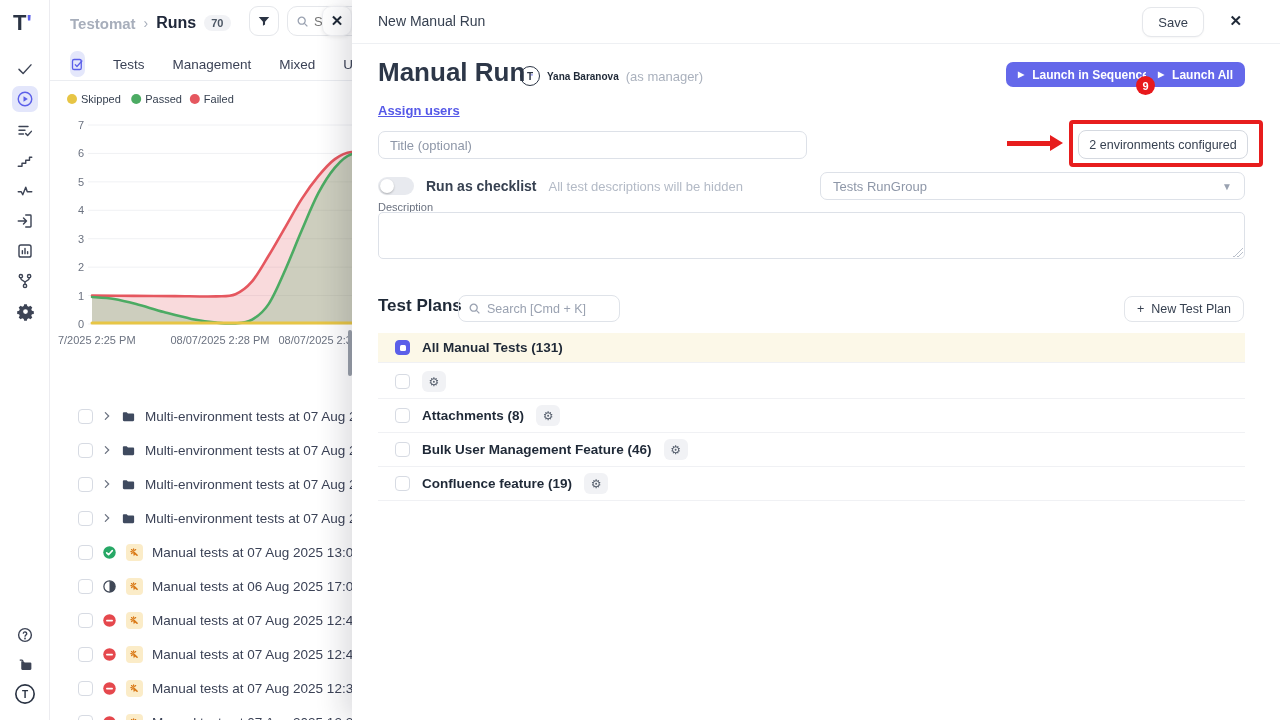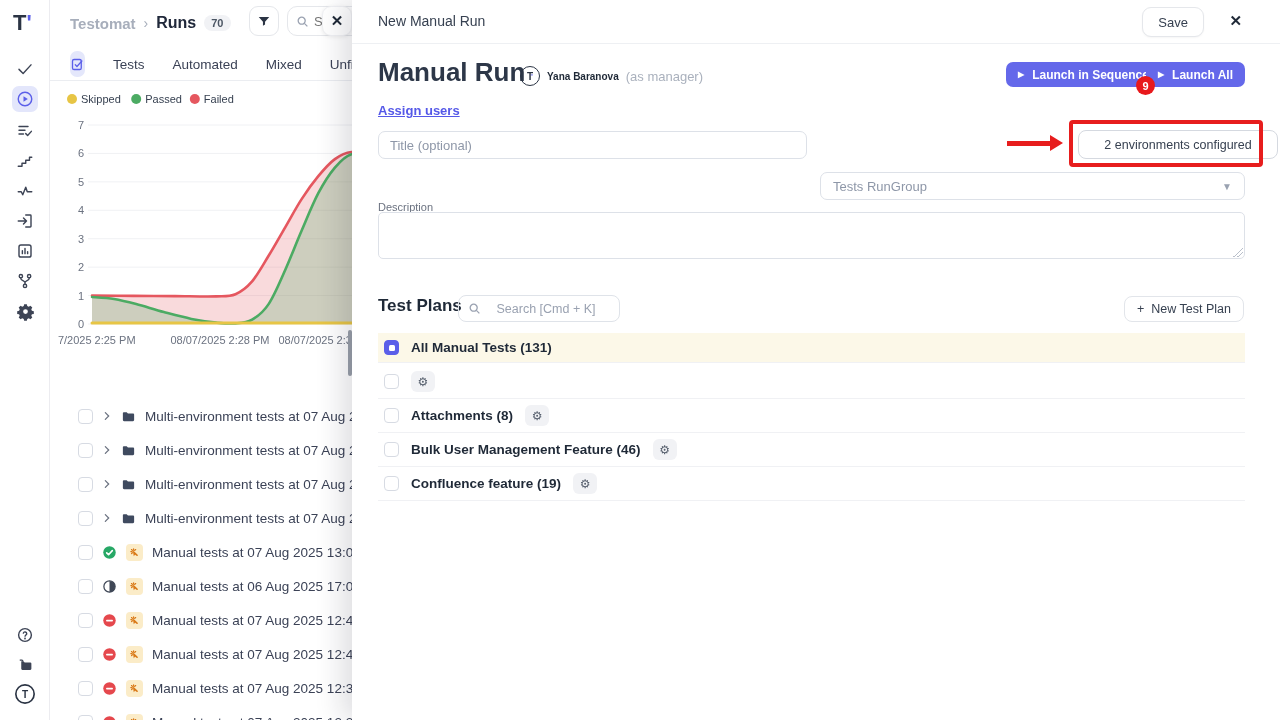--- a/index.html
+++ b/index.html
@@ -72,21 +72,21 @@
   #btn-seq { left:654px; } #btn-all { right:35px; }
   #seq-badge { position:absolute; left:784px; top:76px; width:19px; height:19px; background:#e8191c; color:#fff;
     border-radius:50%; font-size:11px; font-weight:700; display:flex; align-items:center; justify-content:center; z-index:3; }
 
   #assign-link { position:absolute; left:26px; top:103px; font-size:13px; font-weight:700; color:#5558e8; text-decoration:underline; }
 
   #title-input { position:absolute; left:26px; top:131px; width:429px; height:28px; border:1px solid #dde1e8;
     border-radius:7px; padding:0 11px; font-size:13px; color:#374151; font-family:inherit; }
   #title-input::placeholder { color:#8e97a8; }
 
-  #env-btn { position:absolute; left:726px; top:130px; width:200px; height:29px; background:#fff; border:1px solid #d5d9e0;
+  #env-btn { position:absolute; left:726px; top:130px; width:170px; height:29px; background:#fff; border:1px solid #d5d9e0;
     border-radius:8px; font-size:12.5px; font-weight:500; color:#374151; font-family:inherit; }
   #env-annot { position:absolute; left:717px; top:120px; width:194px; height:47px; border:4px solid #e71d1d; border-radius:4px;
     pointer-events:none; z-index:4; }
   #annot-arrow { position:absolute; left:655px; top:141px; width:44px; height:5px; background:#e71d1d; }
   #annot-arrow:after { content:""; position:absolute; right:-12px; top:-6px; border-left:13px solid #e71d1d;
     border-top:8.5px solid transparent; border-bottom:8.5px solid transparent; }
 
   #toggle-row { position:absolute; left:26px; top:177px; display:flex; align-items:center; gap:12px; white-space:nowrap; }
   .toggle { width:36px; height:18px; background:#e8eaef; border-radius:9px; position:relative; }
   .toggle .knob { position:absolute; left:2px; top:2px; width:14px; height:14px; background:#fff; border-radius:50%;
@@ -100,27 +100,27 @@
   #rungroup .caret { color:#9aa2b1; font-size:10px; }
 
   #desc-label { position:absolute; left:26px; top:201px; font-size:11px; color:#6b7280; }
   #desc-area { position:absolute; left:26px; top:212px; width:867px; height:47px; border:1px solid #dde1e8; border-radius:5px; }
   #desc-area .grip { position:absolute; right:1px; bottom:1px; width:10px; height:10px;
     background:linear-gradient(135deg, transparent 0 50%, #b9bfca 50% 56%, transparent 56% 70%, #b9bfca 70% 76%, transparent 76%); }
 
   #plans-head { position:absolute; left:26px; top:296px; font-size:17px; font-weight:700; color:#1f2937; }
   #plan-search { position:absolute; left:106px; top:295px; width:162px; height:27px; border:1px solid #dfe3e9; border-radius:8px;
     display:flex; align-items:center; gap:6px; padding-left:9px; }
-  #plan-search input { border:0; outline:0; width:118px; font-size:12.5px; color:#374151; font-family:inherit;text-align:center; }
+  #plan-search input { border:0; outline:0; width:118px; font-size:12.5px; color:#374151; font-family:inherit; }
   #plan-search input::placeholder { color:#9aa2b1; }
   #new-plan-btn { position:absolute; right:36px; top:296px; height:26px; padding:0 12px; background:#fff; border:1px solid #e2e5ea;
     border-radius:8px; font-size:12.5px; color:#374151; display:flex; align-items:center; gap:7px; font-family:inherit; }
 
   #plan-list { position:absolute; left:26px; top:333px; width:867px; }
-  .plan-row { height:34px; display:flex; align-items:center; gap:12px; padding-left:6px; border-bottom:1px solid #f0f1f4; }
+  .plan-row { height:34px; display:flex; align-items:center; gap:12px; padding-left:17px; border-bottom:1px solid #f0f1f4; }
   .plan-row.hl { background:#fcf8e8; border-bottom:1px solid #f0f1f4; height:30px; margin-bottom:2px; }
   .plan-label { font-size:13.5px; font-weight:600; color:#1f2937; }
   .cbx.checked { background:#5b5fe9; border-color:#5b5fe9; position:relative; }
   .cbx.checked:after { content:""; position:absolute; left:4px; top:4px; width:6px; height:6px; background:#fff; border-radius:1.5px; }
   .gear-btn { width:24px; height:21px; background:#f1f2f5; border:0; border-radius:6px; font-size:12px; color:#57606e;
     display:flex; align-items:center; justify-content:center; }
 </style>
 </head>
 <body>
 
@@ -247,21 +247,21 @@
     </div>
 
   <div id="tabbar">
     <div id="tab-icon">
       <svg width="15" height="15" viewBox="0 0 24 24" fill="none" stroke="#5b5fe9" stroke-width="2.1" stroke-linecap="round" stroke-linejoin="round">
           <rect x="4" y="4" width="14" height="16" rx="2.5"></rect>
           <path d="M8.5 12.5l2.6 2.6 7.9-8.6"></path>
         </svg>
     </div>
     <span class="tab">Tests</span>
-    <span class="tab">Automated</span>
+    <span class="tab">Management</span>
     <span class="tab">Mixed</span>
     <span class="tab">Unfinished</span>
   </div>
 
   <div id="chart-box">
     <svg id="chart-svg" width="312" height="268">
         <line x1="30" y1="236" x2="310" y2="236" stroke="#f0f1f4" stroke-width="1"></line>
         <text x="26" y="240" text-anchor="end" font-size="11" fill="#6b7280" font-family="Liberation Sans">0</text>
         <line x1="30" y1="207.57142857142858" x2="310" y2="207.57142857142858" stroke="#f0f1f4" stroke-width="1"></line>
         <text x="26" y="211.57142857142858" text-anchor="end" font-size="11" fill="#6b7280" font-family="Liberation Sans">1</text>
@@ -479,20 +479,27 @@
   </button>
 
   <a id="assign-link">Assign users</a>
 
   <input id="title-input" placeholder="Title (optional)" style="">
 
   <button id="env-btn">2 environments configured</button>
   <div id="env-annot"></div>
   <div id="annot-arrow"></div>
 
+  <div id="toggle-row">
+    <span class="toggle">
+        <span class="knob"></span>
+      </span>
+    <span class="tg-label">Run as checklist</span>
+    <span class="tg-hint">All test descriptions will be hidden</span>
+  </div>
 
   <div id="rungroup">
     <span>Tests RunGroup</span>
     <span class="caret">▼</span>
   </div>
 
   <div id="desc-label">Description</div>
   <div id="desc-area">
       <span class="grip"></span>
     </div>

